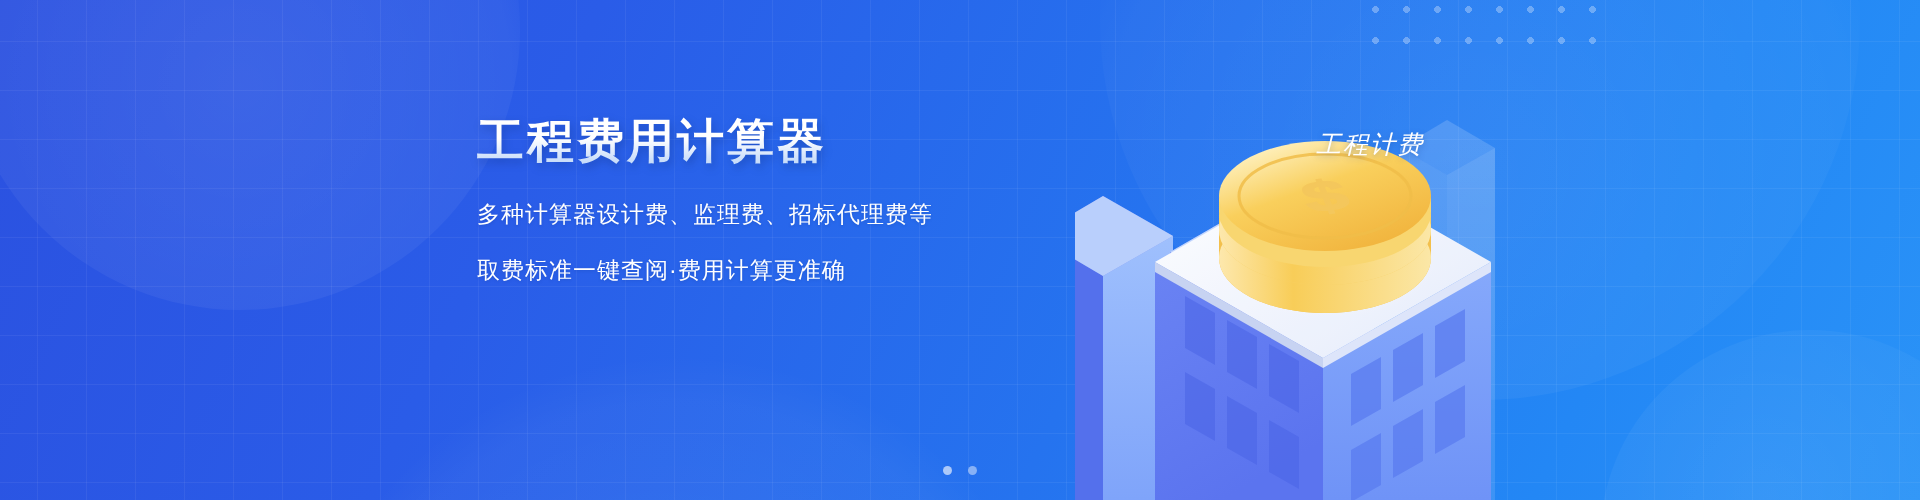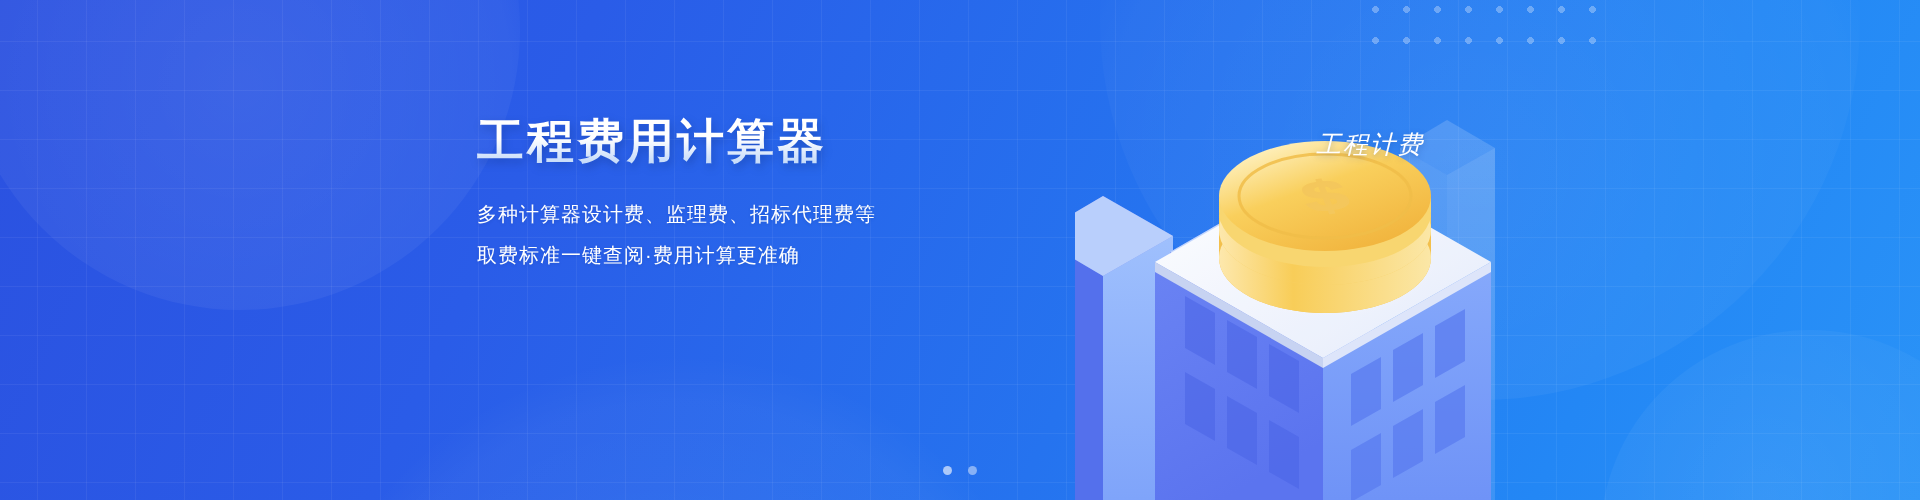--- a/index.html
+++ b/index.html
@@ -72,21 +72,21 @@
     -webkit-background-clip:text;
     background-clip:text;
     color:transparent;
     -webkit-text-fill-color:transparent;
     filter:drop-shadow(2px 4px 4px rgba(16,48,122,.34));
     white-space:nowrap;
     text-decoration:underline;
   }
   .subcopy{
     margin-top:25px;
-    font-size:20px;
+    font-size:23px;
     line-height:40px;
     color:#ffffff;
     letter-spacing:1px;
     white-space:nowrap;
     text-shadow:0 1px 3px rgba(20,52,128,.22);
   }
 
   
   .art{ position:absolute; left:1075px; top:0; width:560px; height:500px; }
 
@@ -260,21 +260,21 @@
         </g>
       </g>
     </svg>
 
     <div class="label-tag">工程计费</div>
   </div>
 
   <div class="copy">
     <div class="headline">工程费用计算器</div>
     <div class="subcopy">多种计算器设计费、监理费、招标代理费等</div>
-    <div class="subcopy" style="margin-top:1px">取费标准一键查阅·费用计算更准确</div>
+    <div class="subcopy" style="margin-top:16px">取费标准一键查阅·费用计算更准确</div>
   </div>
 
   <div class="dots-nav">
     <span class="dot active"></span>
     <span class="dot"></span>
   </div>
 
 </div>
 
 </body></html>

